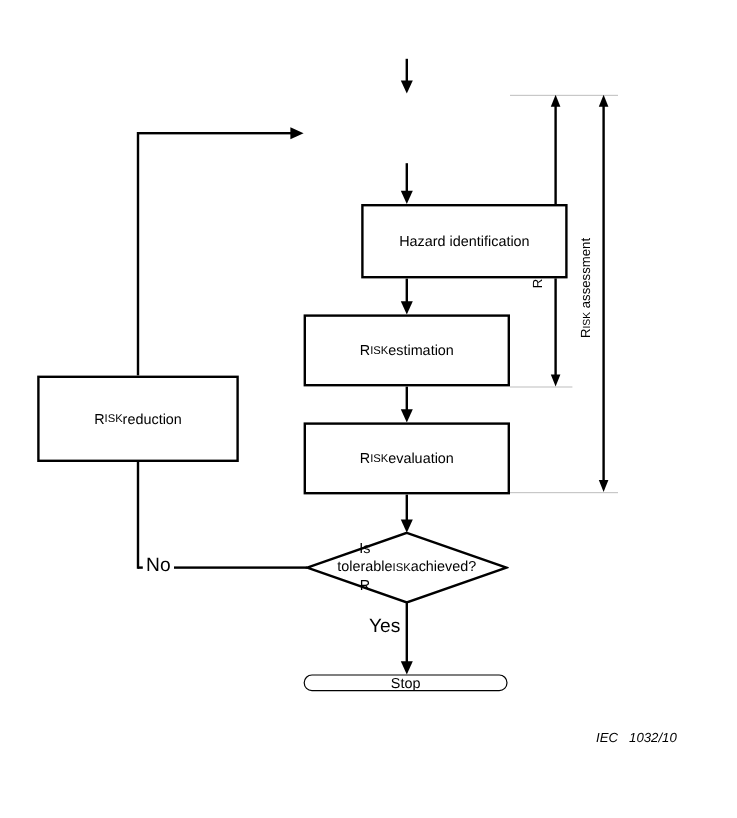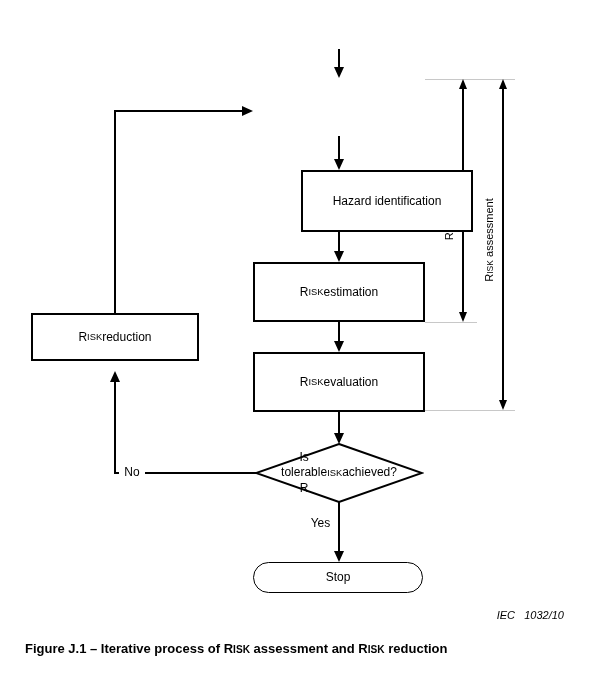--- a/index.html
+++ b/index.html
@@ -13,22 +13,22 @@
     text-align: center; font-size: 12px; line-height: 1.35; padding: 0 9px;
   }
   .box  { border: 2px solid #000; }
   .oval { border: 1.5px solid #000; border-radius: 16px; }
 
   #n-start     { left: 254px; top: 18px;  width: 170px; height: 31px; }
   #n-def       { left: 253px; top: 78px;  width: 172px; height: 58px; }
   #n-hazard    { left: 253px; top: 170px; width: 172px; height: 62px; margin-left: 48px; }
   #n-est       { left: 253px; top: 262px; width: 172px; height: 60px; }
   #n-eval      { left: 253px; top: 352px; width: 172px; height: 60px; }
-  #n-reduction { left: 31px;  top: 313px; width: 168px; height: 48px; }
-  #n-stop      { left: 253px; top: 562px; width: 170px; height: 31px; }
+  #n-reduction { left: 31px;  top: 313px; width: 168px; height: 72px; }
+  #n-stop      { left: 253px; top: 562px; width: 170px; height: 14px; }
 
   #n-decision  { position: absolute; left: 254px; top: 443px; width: 170px; height: 60px; }
   #n-decision svg { position: absolute; left: 0; top: 0; }
   #n-decision .dtext {
     position: absolute; left: 30px; top: 0; width: 110px; height: 60px;
     display: flex; align-items: center; justify-content: center;
     text-align: center; font-size: 12px; line-height: 1.3;
   }
 
   
@@ -70,21 +70,21 @@
   #t2 { left: 425px; top: 322px; width: 52px; }
   #t3 { left: 425px; top: 410px; width: 90px; }
   #a1 { left: 462px; top: 83px;  height: 233px; } #a1t { left: 459px; top: 79px; }  #a1b { left: 459px; top: 312px; }
   #a2 { left: 502px; top: 83px;  height: 321px; } #a2t { left: 499px; top: 79px; }  #a2b { left: 499px; top: 400px; }
 
   .rot-label { position: absolute; width: 120px; height: 14px; font-size: 11px;
                text-align: center; line-height: 14px; transform: rotate(-90deg); }
   #lbl-analysis   { left: 389px; top: 201px; }
   #lbl-assessment { left: 429px; top: 233px; }
 
-  .edge-label { position: absolute; background: #fff; font-size: 12px;
+  .edge-label { position: absolute; background: #fff; font-size: 16px;
                 text-align: center; line-height: 16px; }
   #lbl-yes { left: 304px; top: 515px; width: 33px; height: 17px; }
   #lbl-no  { left: 119px; top: 464px; width: 26px; height: 16px; }
 
   #iec-ref { position: absolute; right: 50px; top: 609px; font-size: 11px;
              font-style: italic; white-space: pre; }
   #caption { position: absolute; left: 25px; top: 641px; width: 560px;
              font-size: 13px; font-weight: bold; }
 
   .sc { font-size: 0.78em; }
@@ -138,15 +138,14 @@
     </svg>
     <div class="dtext">Is tolerable R<span class="sc">ISK</span> achieved?</div>
   </div>
 
   <div class="oval" id="n-stop">Stop</div>
 
   <div class="edge-label" id="lbl-yes">Yes</div>
   <div class="edge-label" id="lbl-no">No</div>
 
   <div id="iec-ref">IEC   1032/10</div>
-  <div id="caption">Figure J.1 – Iterative process of R<span class="sc">ISK</span> assessment and R<span class="sc">ISK</span> reduction</div>
 
 </div>
 
 </body></html>

